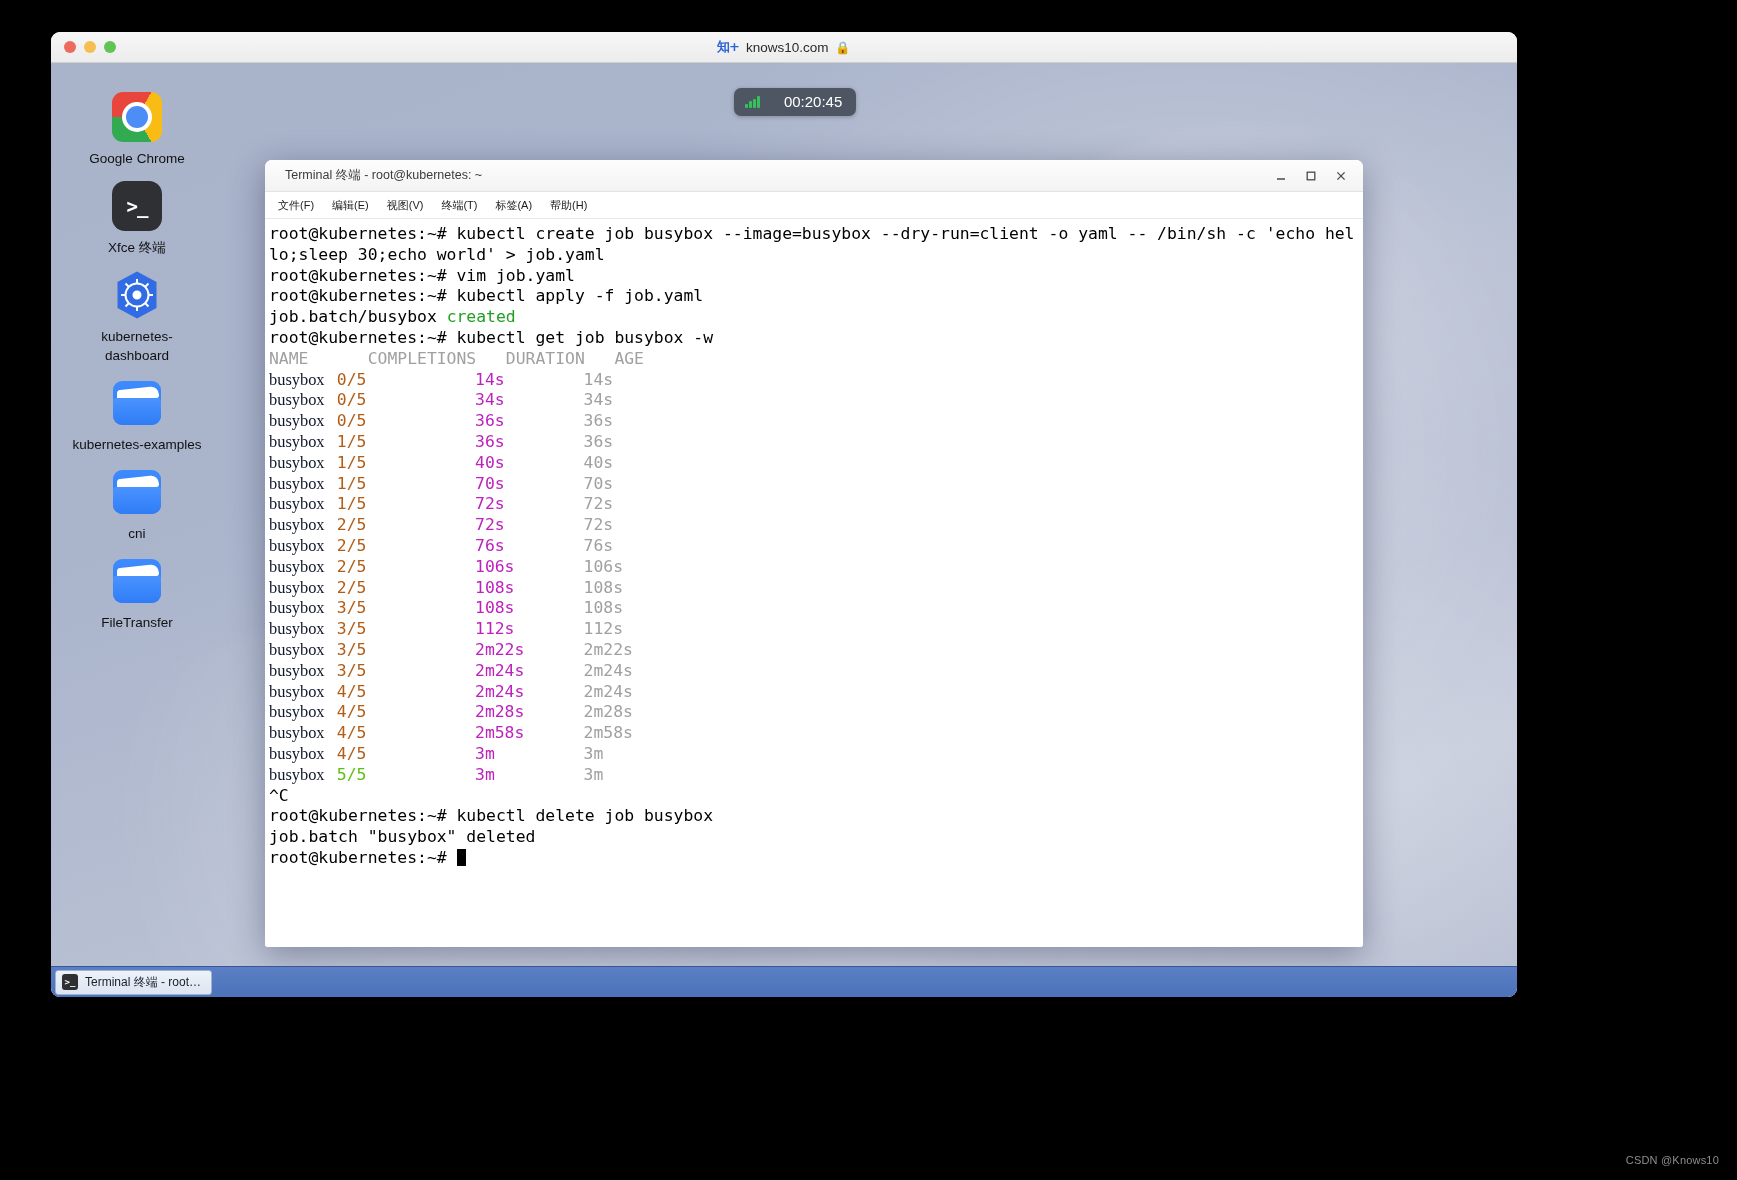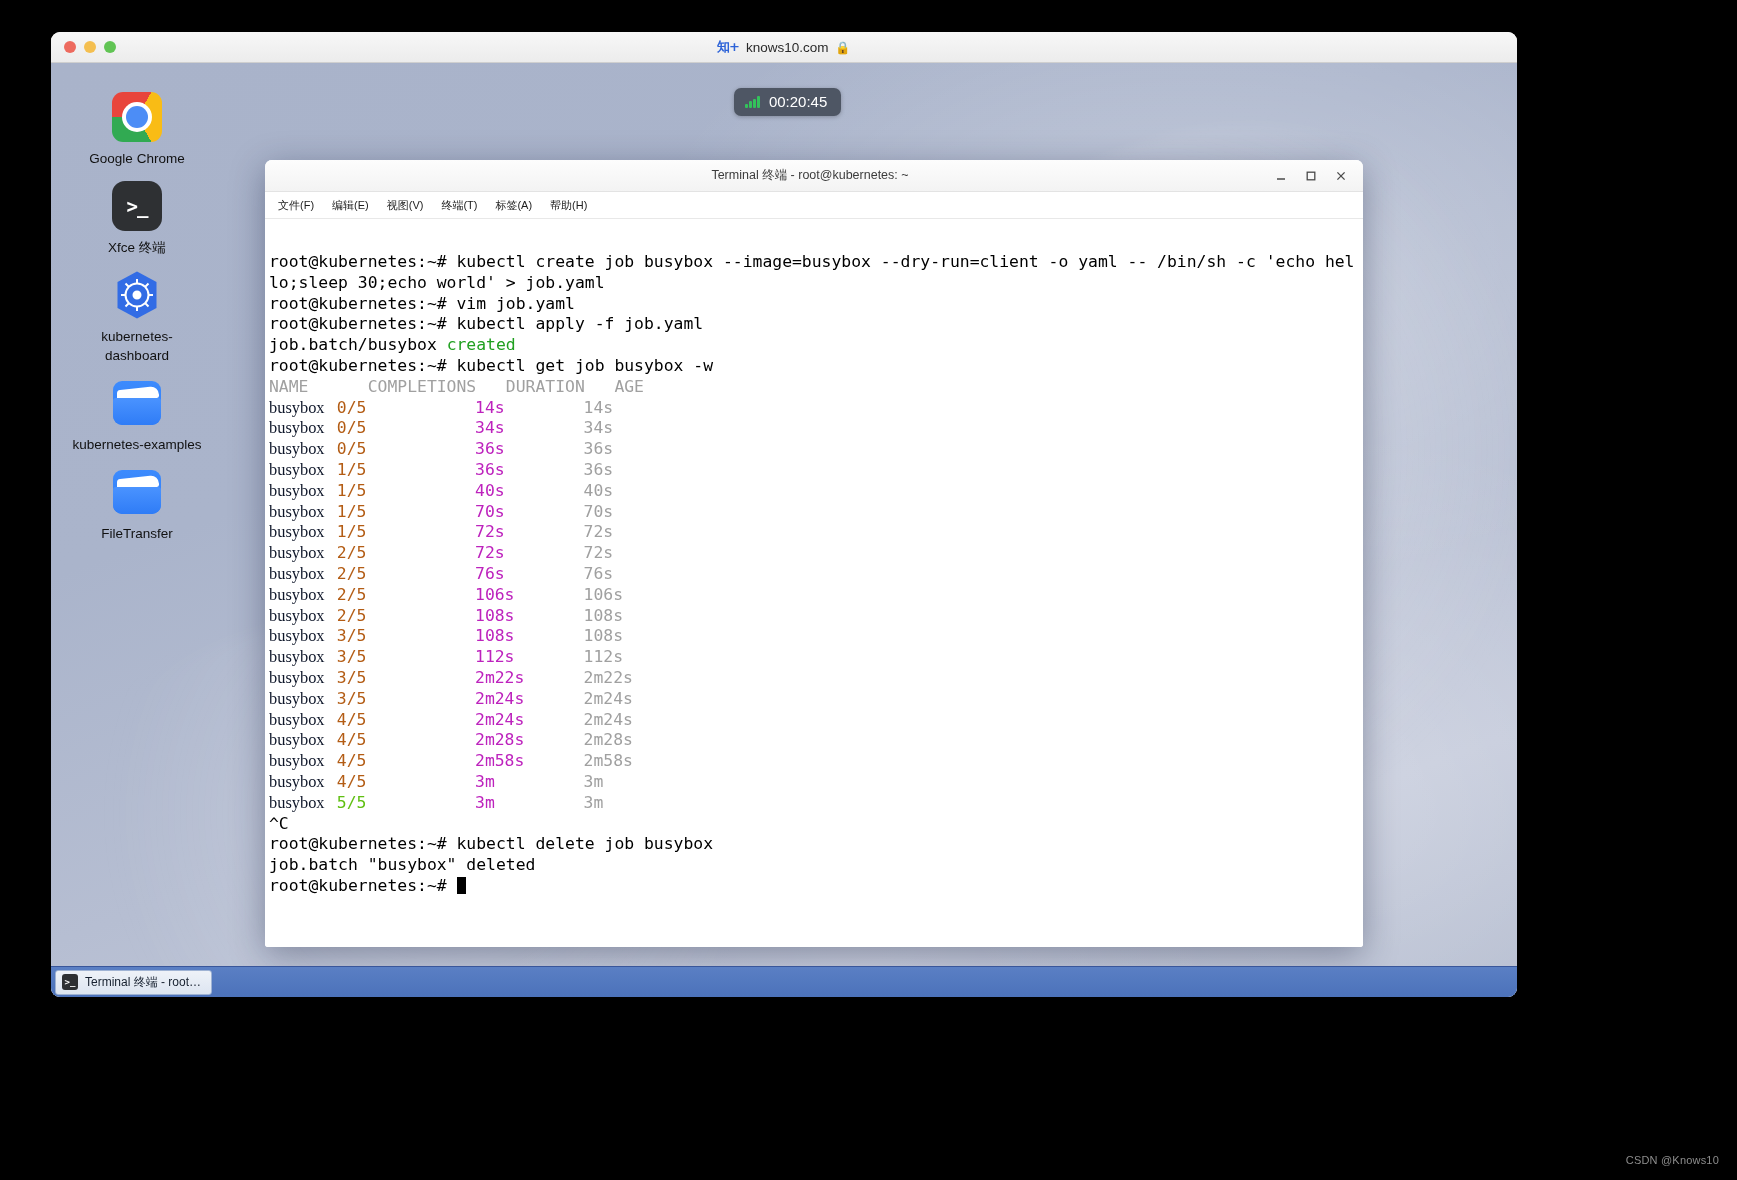--- a/index.html
+++ b/index.html
@@ -75,21 +75,21 @@
   #desktop::after {
     content:""; position:absolute; left:-40px; bottom:-180px;
     width: 720px; height: 560px; border-radius: 50%;
     background: radial-gradient(circle at 60% 35%, rgba(255,255,255,.22), rgba(255,255,255,0) 60%);
     filter: blur(8px);
   }
 
   
   #timer-pill {
     position: absolute; left: 683px; top: 25px;
-    display: flex; align-items: center; gap: 9px;
+    display: flex; align-items: center; gap: 24px;
     background: #4e5664; color: #fff;
     border-radius: 7px; padding: 5px 14px 6px 11px;
     font-size: 15px; z-index: 40;
     box-shadow: 0 1px 4px rgba(0,0,0,.25);
   }
   .sig { display: flex; align-items: flex-end; gap: 1.5px; height: 12px; }
   .sig i { display:block; width: 2.6px; background:#33c25b; border-radius:1px; }
   .sig i:nth-child(1){height:4px} .sig i:nth-child(2){height:6.5px}
   .sig i:nth-child(3){height:9px} .sig i:nth-child(4){height:12px}
 
@@ -149,22 +149,22 @@
     z-index: 20; overflow: hidden;
     display: flex; flex-direction: column;
   }
   #term-titlebar {
     height: 32px; position: relative; flex: 0 0 32px;
     background: linear-gradient(#fdfdfd,#f3f3f3);
     border-bottom: 1px solid #e3e3e3;
     display: flex; align-items: center;
   }
   #term-title {
-    position: absolute; left: 0; right: 8px; text-align: center;
-    font-size: 12.5px; color: #3c3c3c;
+    position: absolute; left: 0; right: 8px; text-align: left;
+    font-size: 12.5px; color: #3c3c3c; padding-left: 20px;
   }
   #term-winbtns {
     position: absolute; right: 8px; top: 0; height: 32px;
     display: flex; align-items: center; gap: 2px;
   }
   .wbtn {
     width: 28px; height: 26px; display:flex; align-items:center; justify-content:center;
     color:#4a4a4a; font-size: 13px; border-radius: 3px; cursor: pointer;
     font-family: "DejaVu Sans", sans-serif;
   }
@@ -186,21 +186,20 @@
   }
   #term-screen {
     position: absolute; left: 0; top: 0; right: 0; bottom: 0;
     padding: 5px 0 0 4px;
     font-family: "DejaVu Sans Mono", monospace;
     font-size: 16.4px;
     line-height: 20.8px;
     white-space: pre;
     color: #000;
     overflow: hidden;
-    margin-top: 28px;
   }
   .ln { height: 20.8px; }
   .c-default { color: #000; }
   .c-green   { color: #20a020; }
   .c-gray    { color: #a0a0a0; }
   .c-cyan    { color: #0f172a; font-family: Liberation Serif, serif; }
   .c-orange  { color: #b35c14; }
   .c-magenta { color: #bd22bd; }
   .c-lime    { color: #5fbf11; }
   .cursor {
@@ -305,20 +304,26 @@
         </div>
 
 
         <div class="dicon">
           <span class="glyph">
               <span class="folder-ico"></span>
             </span>
           <span class="lbl">kubernetes-examples</span>
         </div>
 
+        <div class="dicon">
+          <span class="glyph">
+              <span class="folder-ico"></span>
+            </span>
+          <span class="lbl">cni</span>
+        </div>
 
         <div class="dicon">
           <span class="glyph">
               <span class="folder-ico"></span>
             </span>
           <span class="lbl">FileTransfer</span>
         </div>
 
       </div>
 

